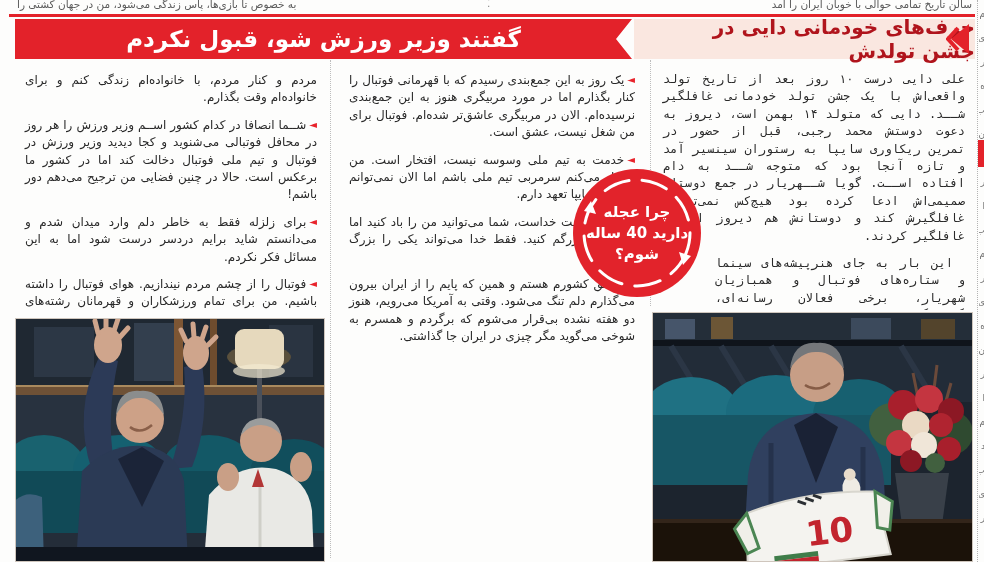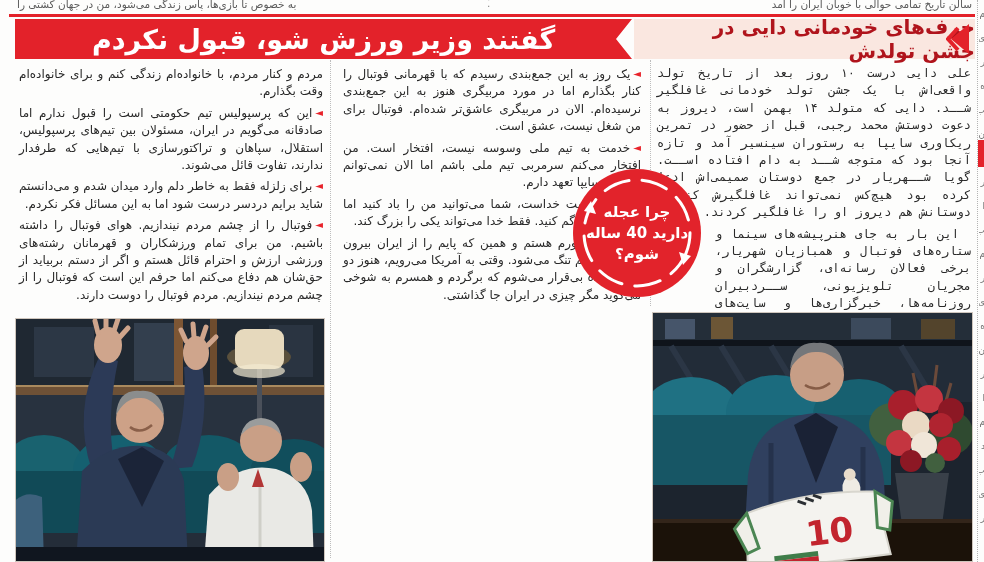--- a/index.html
+++ b/index.html
@@ -22,25 +22,25 @@
     position:absolute; top:19px; right:9px; width:341px; height:40px;
     background:#fae7e0; display:flex; align-items:center; justify-content:center;
   }
   .kicker-text { color:#b0141c; font-size:20px; font-weight:bold; padding-left:26px; }
   .kicker-chevron { position:absolute; right:5px; top:4px; }
   .headline-box {
     position:absolute; top:19px; right:352px; width:617px; height:40px;
     background:#e3222a; display:flex; align-items:center; justify-content:center;
     clip-path:polygon(0 0, 100% 0, calc(100% - 16px) 50%, 100% 100%, 0 100%);
   }
-  .headline-text { color:#ffffff; font-size:27px; font-weight:bold; }
+  .headline-text { color:#ffffff; font-size:23px; font-weight:bold; }
   
   .col { position:absolute; top:62px; overflow:hidden; color:#292929;
     font-size:12px; line-height:17.4px; text-align:justify; }
-  .col p { margin:4px; }
+  .col p { margin:10px; }
   .col-right  { right:9px;  width:322px; height:248px;font-family:Liberation Mono, monospace; }
   .col-middle { right:339px; width:306px; height:500px; }
   .col-left   { right:657px; width:312px; height:250px; }
   .indent { text-indent:12px; }
   .arrow { color:#e8232b; font-size:10px; margin-left:3px; position:relative; top:-1px; }
   .spacer-badge-r { float:left;  width:62px; height:140px; }
   .spacer-badge-m { float:right; width:72px; height:163px; margin-right:4px; }
   
   .sep { position:absolute; width:0; border-left:1px dotted #bdbdbd; }
   .sep-1 { left:330px; top:60px; height:498px; }
@@ -99,21 +99,21 @@
   <div class="col col-middle">
     <p><span class="arrow">◄</span><span>یک روز به این جمع‌بندی رسیدم که با قهرمانی فوتبال را کنار بگذارم اما در مورد مربیگری هنوز به این جمع‌بندی نرسیده‌ام. الان در مربیگری عاشق‌تر شده‌ام. فوتبال برای من شغل نیست، عشق است.</span></p>
     <p><span class="arrow">◄</span><span>خدمت به تیم ملی وسوسه نیست، افتخار است. من افتخار می‌کنم سرمربی تیم ملی باشم اما الان نمی‌توانم چون به سایپا تعهد دارم.</span></p>
     <p><span class="arrow">◄</span><span>بزرگی دست خداست، شما می‌توانید من را باد کنید اما نمی‌توانید بزرگم کنید. فقط خدا می‌تواند یکی را بزرگ کند.</span></p>
     <p><span class="arrow">◄</span><span>عاشق کشورم هستم و همین که پایم را از ایران بیرون می‌گذارم دلم تنگ می‌شود. وقتی به آمریکا می‌رویم، هنوز دو هفته نشده بی‌قرار می‌شوم که برگردم و همسرم به شوخی می‌گوید مگر چیزی در ایران جا گذاشتی.</span></p>
 
   </div>
 
   <div class="col col-left">
     <p>مردم و کنار مردم، با خانواده‌ام زندگی کنم و برای خانواده‌ام وقت بگذارم.</p>
-    <p><span class="arrow">◄</span><span>این که پرسپولیس تیم حکومتی است را قبول ندارم اما صادقانه می‌گویم در ایران، مسئولان بین تیم‌های پرسپولیس، استقلال، سپاهان و تراکتورسازی با تیم‌هایی که طرفدار ندارند، تفاوت قائل می‌شوند.</span></p>
+    <p><span class="arrow">◄</span><span>شــما انصافا در کدام کشور اســم وزیر ورزش را هر روز در محافل فوتبالی می‌شنوید و کجا دیدید وزیر ورزش در فوتبال و تیم ملی فوتبال دخالت کند اما در کشور ما برعکس است. حالا در چنین فضایی من ترجیح می‌دهم دور باشم!</span></p>
     <p><span class="arrow">◄</span><span>برای زلزله فقط به خاطر دلم وارد میدان شدم و می‌دانستم شاید برایم دردسر درست شود اما به این مسائل فکر نکردم.</span></p>
     <p><span class="arrow">◄</span><span>فوتبال را از چشم مردم نیندازیم. هوای فوتبال را داشته باشیم. من برای تمام ورزشکاران و قهرمانان رشته‌های ورزشی ارزش و احترام قائل هستم و اگر از دستم بربیاید از حق‌شان هم دفاع می‌کنم اما حرفم این است که فوتبال را از چشم مردم نیندازیم. مردم فوتبال را دوست دارند.</span></p>
   </div>
 
   <div class="sep sep-1"></div>
   <div class="sep sep-2"></div>
 
   <div class="badge">
     <svg viewBox="0 0 132 132">
       <circle cx="66" cy="66" r="64" fill="#e2232b"></circle>

